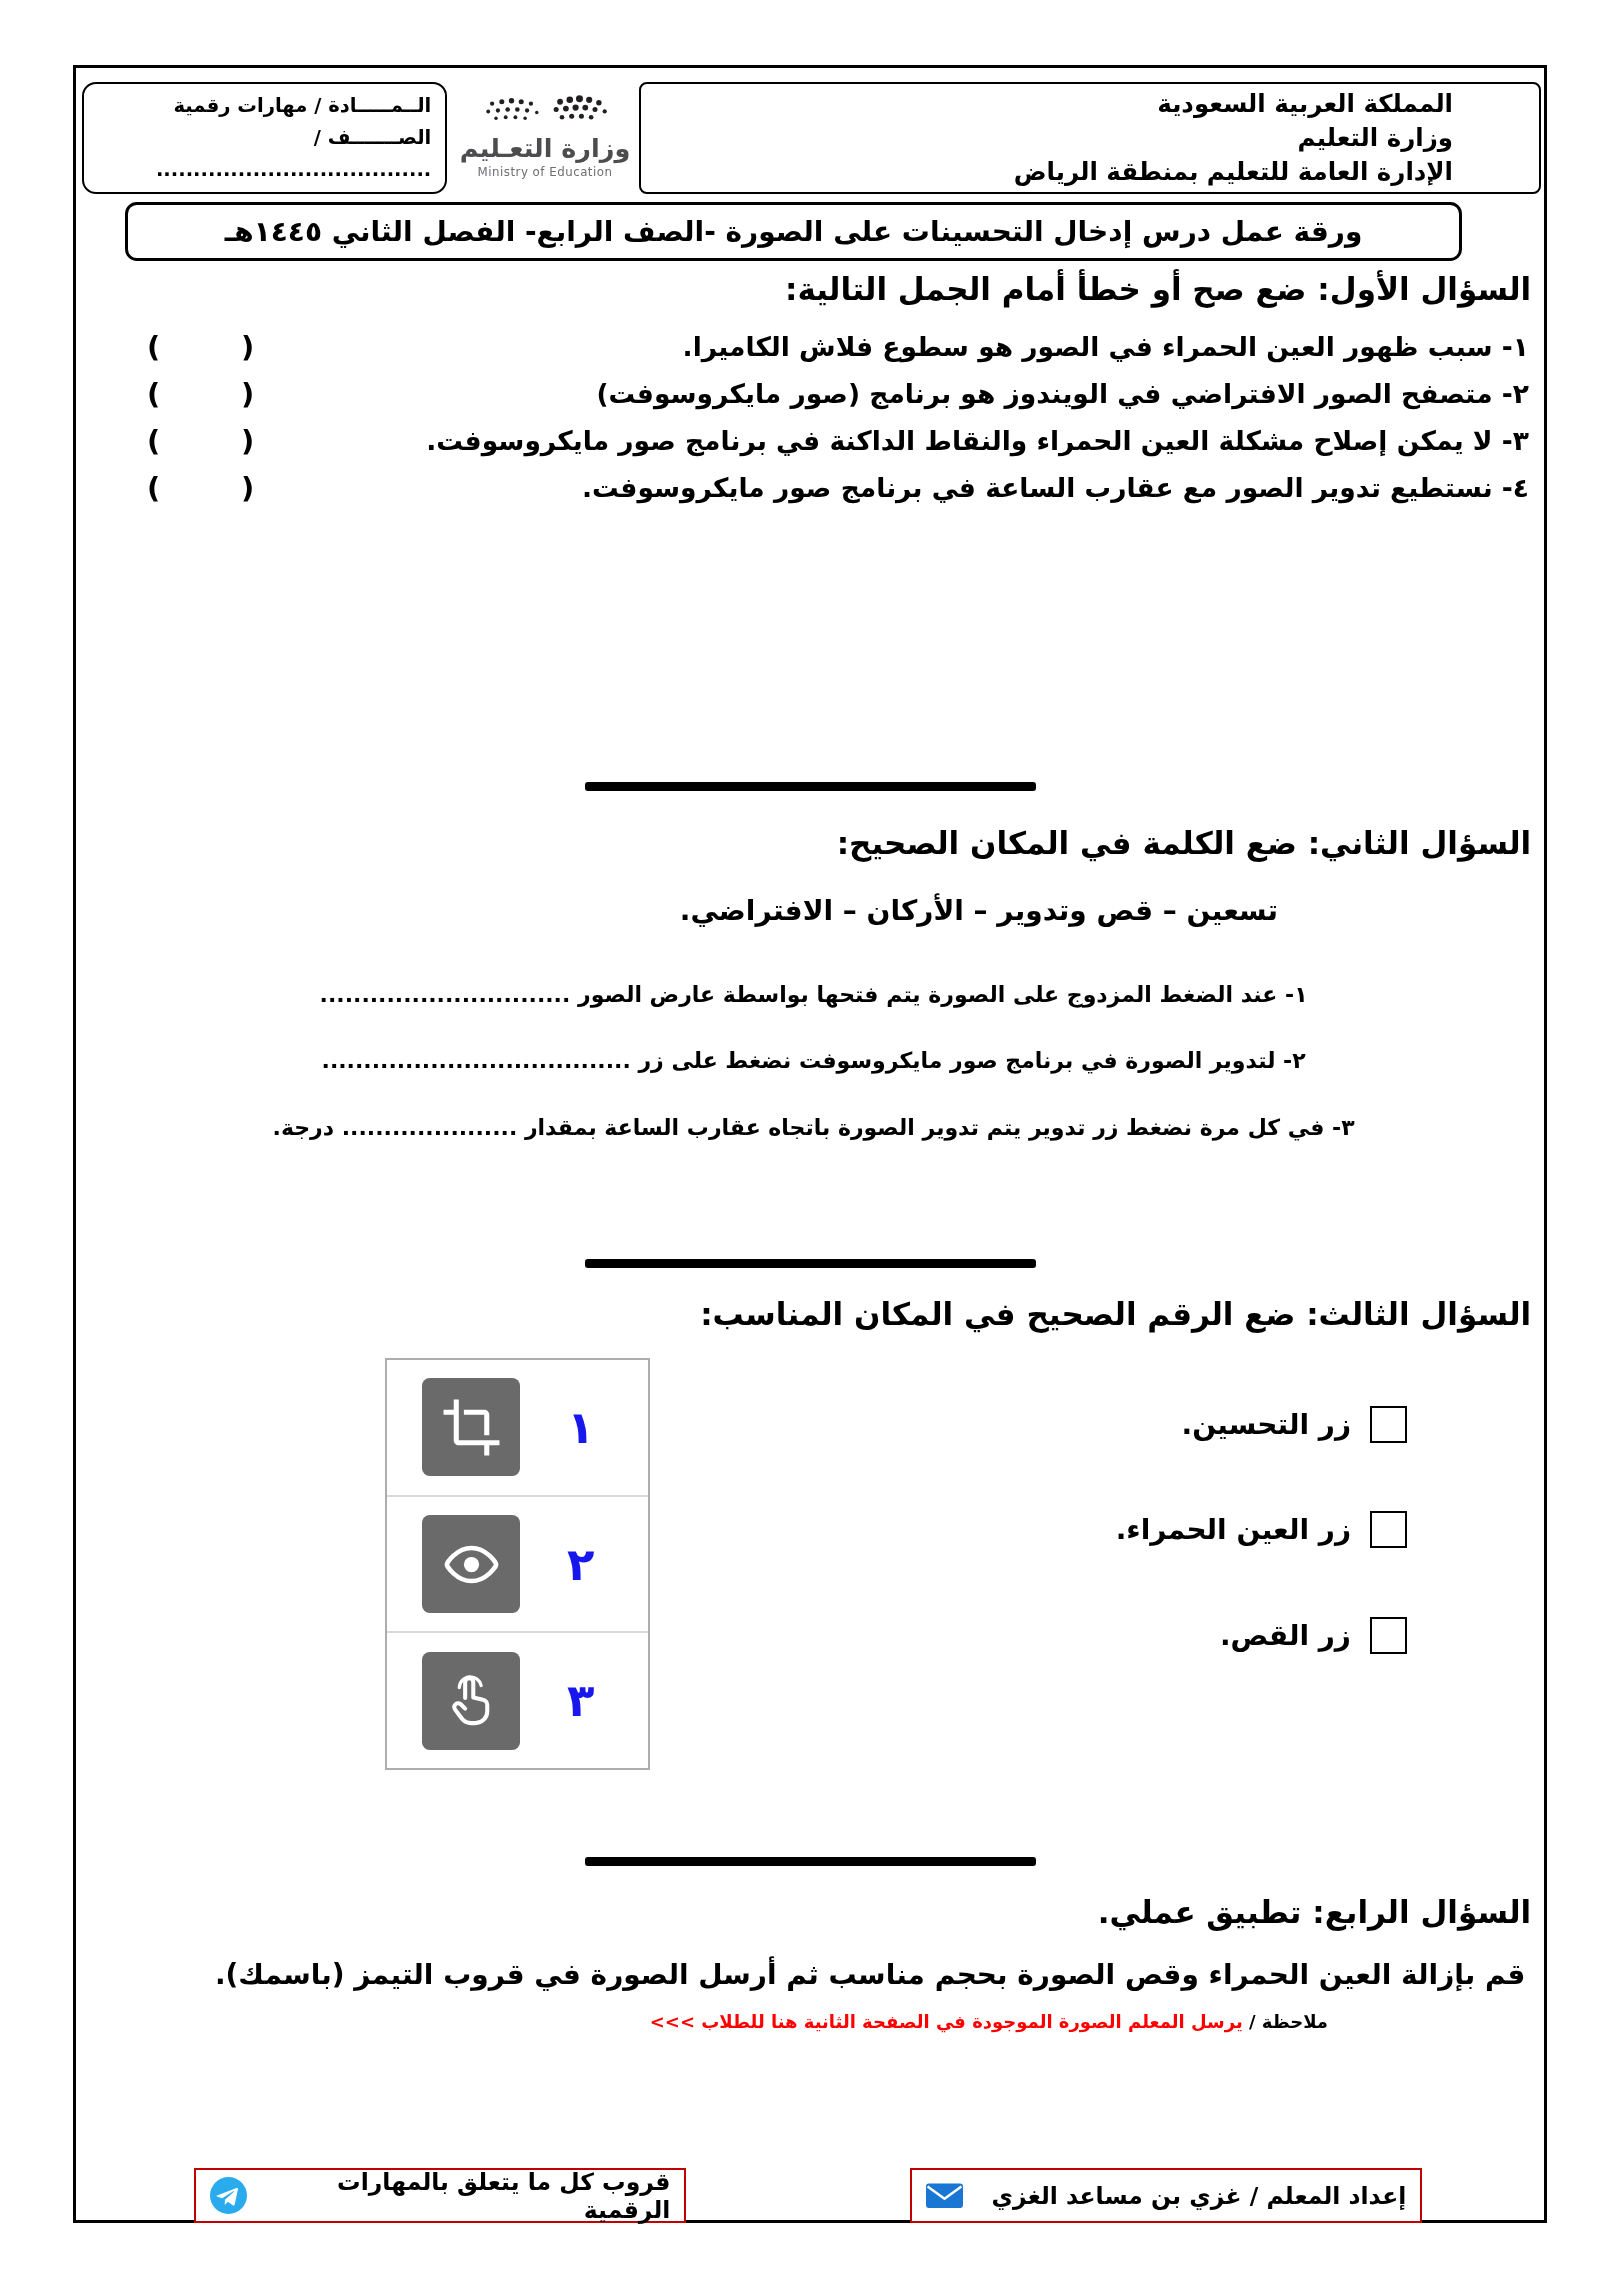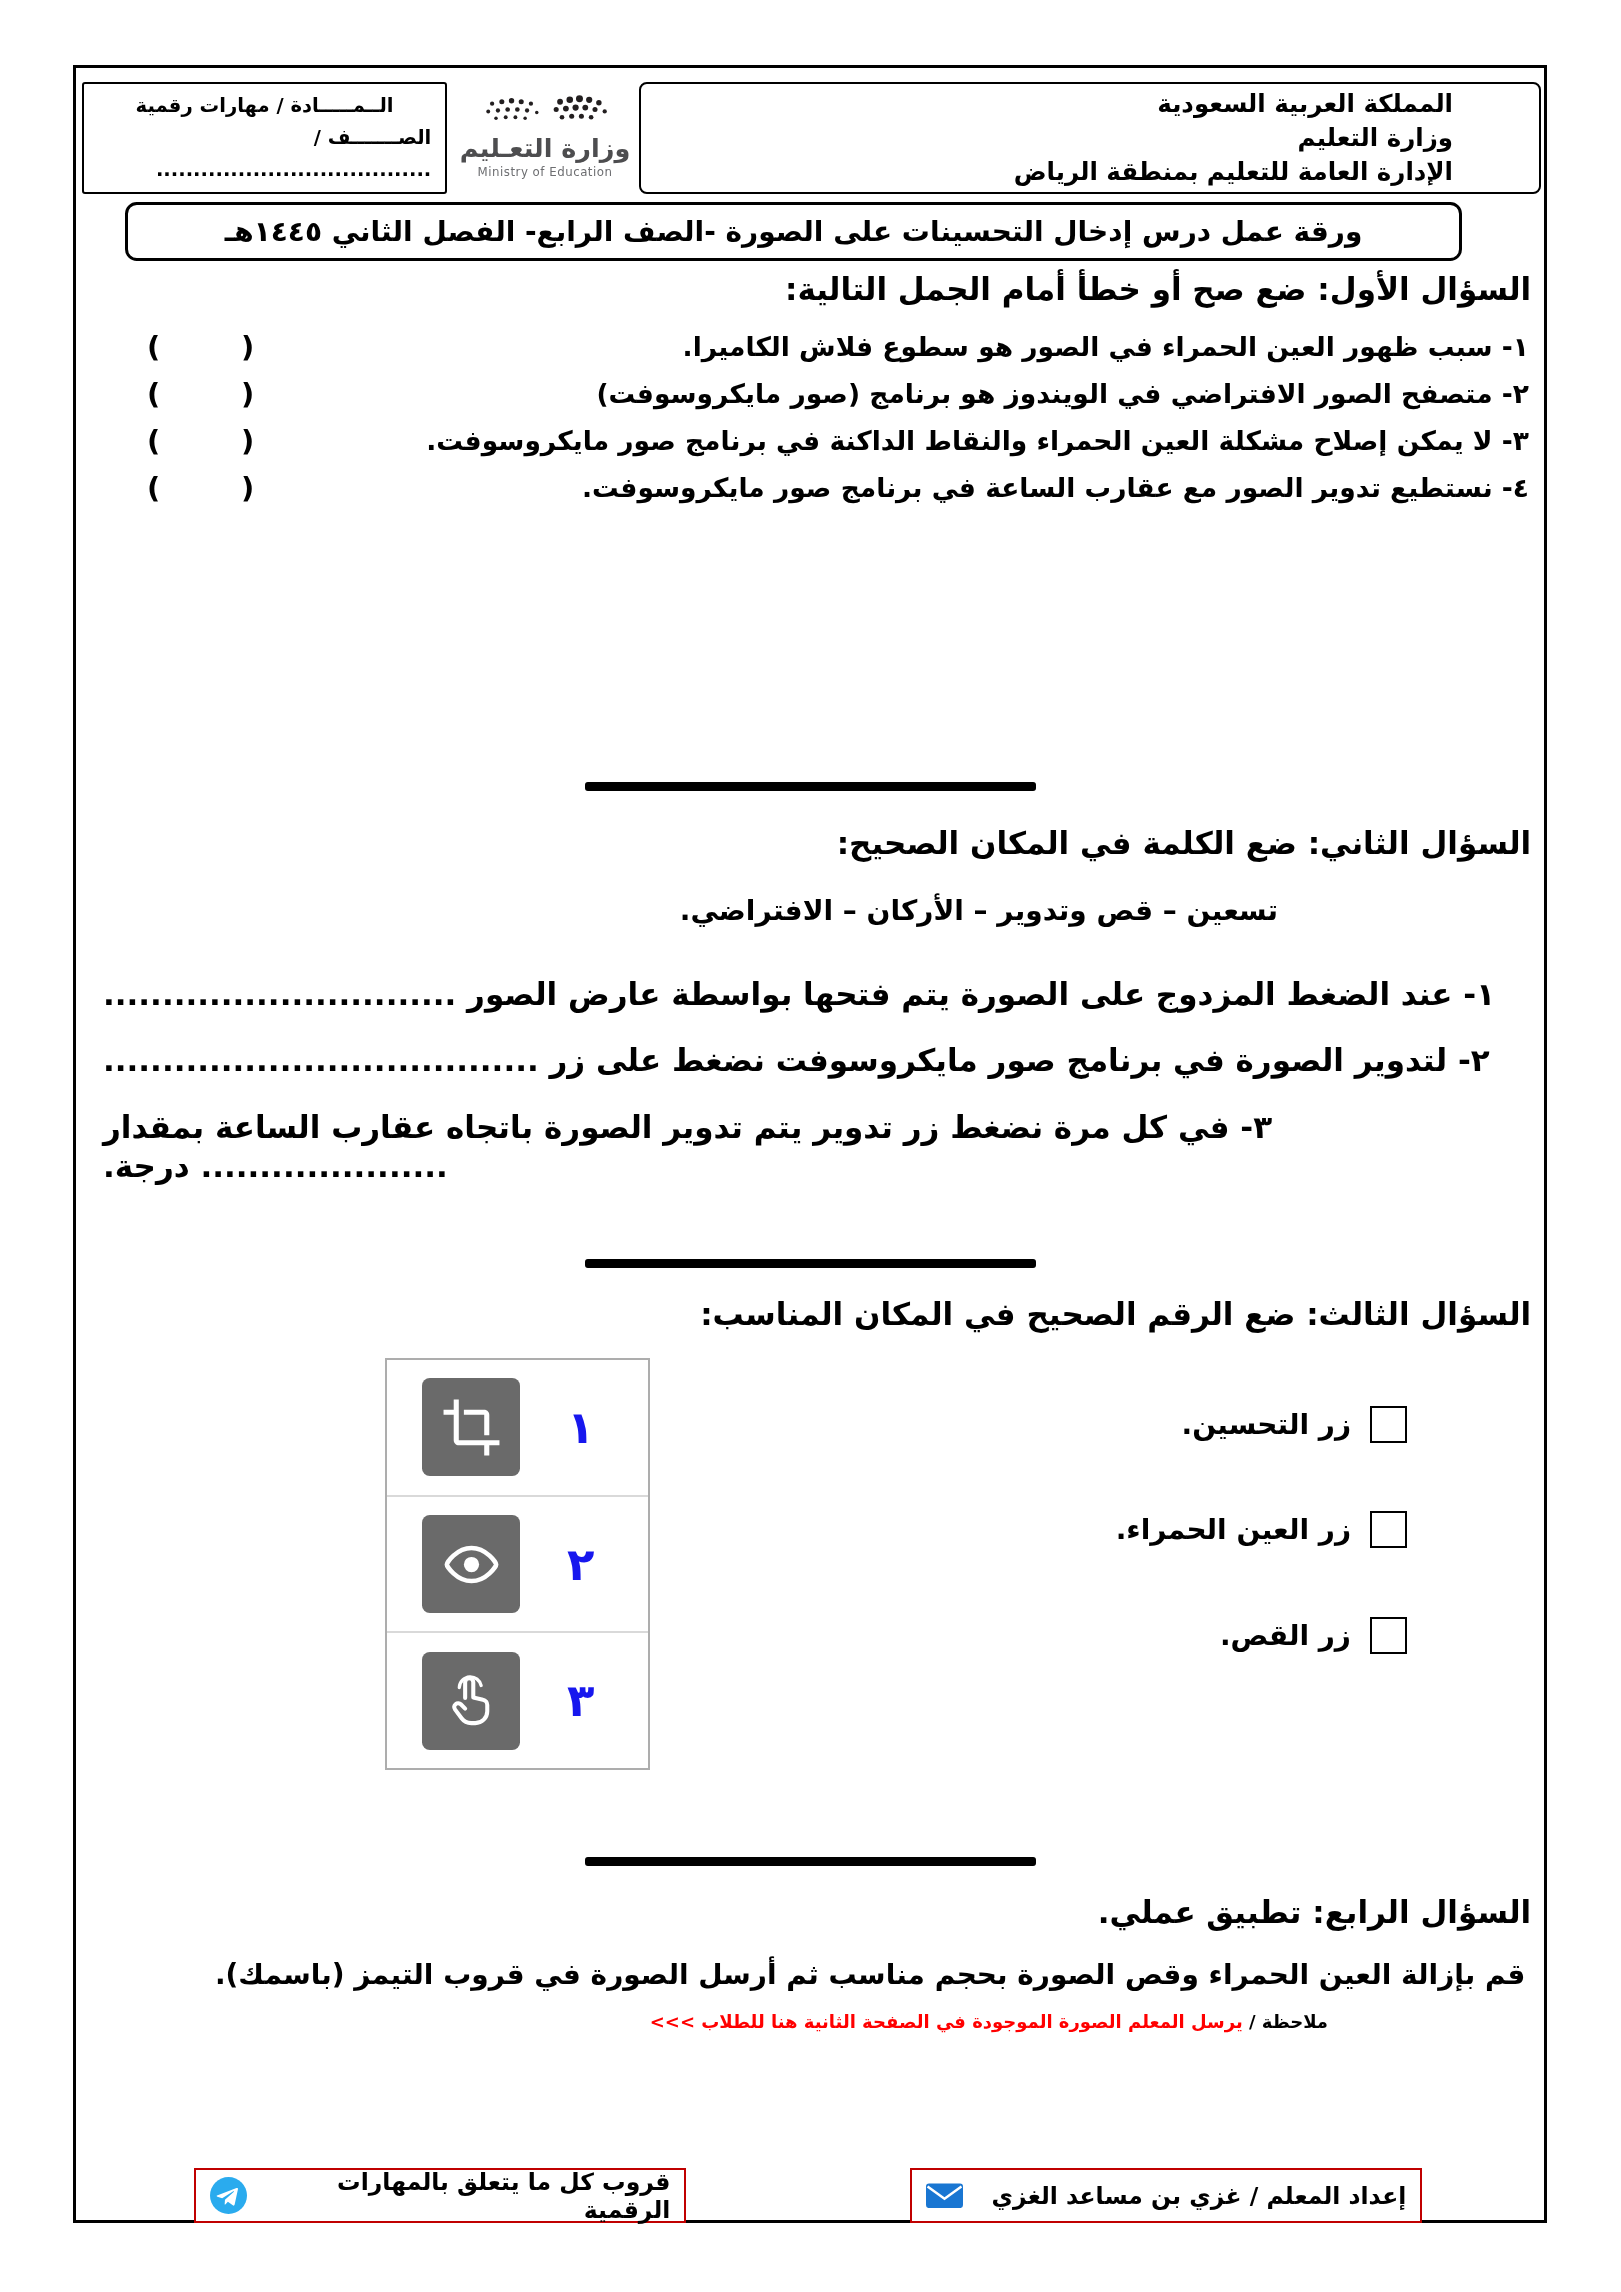--- a/index.html
+++ b/index.html
@@ -19,24 +19,24 @@
   
   .hdr-right {
     position:absolute; left:639px; top:82px; width:902px; height:112px;
     border:2.9px solid #000; border-radius:7.8px;
     display:flex; flex-direction:column; justify-content:center;
     padding-right:86px; text-align:right;
     font-weight:700; font-size:24.5px; line-height:34px;
   }
   .hdr-left {
     position:absolute; left:82px; top:82px; width:365px; height:112px;
-    border:2.9px solid #000; border-radius:3px;
+    border:2.9px solid #000; border-radius:14px;
     display:flex; flex-direction:column; justify-content:center;
     padding:0 13.7px; text-align:right;
-    font-weight:700; font-size:19.6px; line-height:32px;align-items:center;
+    font-weight:700; font-size:19.6px; line-height:32px;
   }
   .hdr-logo {
     position:absolute; left:449px; top:74px; width:192px; height:125px;
     display:flex; flex-direction:column; align-items:center; justify-content:center;
   }
   .logo-ar { font-size:25.5px; font-weight:700; color:#4d4d4f; margin-top:2.9px; }
   .logo-en { font-size:11.8px; color:#6d6e71; letter-spacing:0.5px; margin-top:2px; }
 
   
   .title-box {
@@ -63,21 +63,21 @@
   .tf-text { font-size:26.5px; }
   .tf-parens { font-size:29px; white-space:pre; }
 
   
   .divider { position:absolute; left:585px; width:451px; height:8.8px; background:#000; border-radius:2.9px; }
   .d1 { top:782px; } .d2 { top:1259px; } .d3 { top:1857px; }
 
   
   .word-bank { position:absolute; right:82px; left:82px; top:894px; text-align:right; padding-right:261px; font-size:28px; font-weight:700; }
   .q2-items { position:absolute; left:103px; top:975px; width:1431px; }
-  .fill-row { text-align:left; padding-right:9.8px; font-size:31px; font-weight:700; line-height:39px; margin-bottom:27.4px; }
+  .fill-row { text-align:center; padding-right:9.8px; font-size:22px; font-weight:700; line-height:39px; margin-bottom:27.4px; }
 
   
   .q3-box {
     position:absolute; left:385px; top:1358px; width:265px; height:412px;
     border:2px solid #adadad; background:#fff;
     display:flex; flex-direction:column; direction:ltr;
   }
   .tile { flex:1; display:flex; align-items:center; padding-left:35px; gap:47px; }
   .tile + .tile { border-top:2px solid #d9d9d9; }
   .tile-icon { width:98px; height:98px; background:#6a6a6a; border-radius:7.8px; display:flex; align-items:center; justify-content:center; flex:0 0 auto; }

